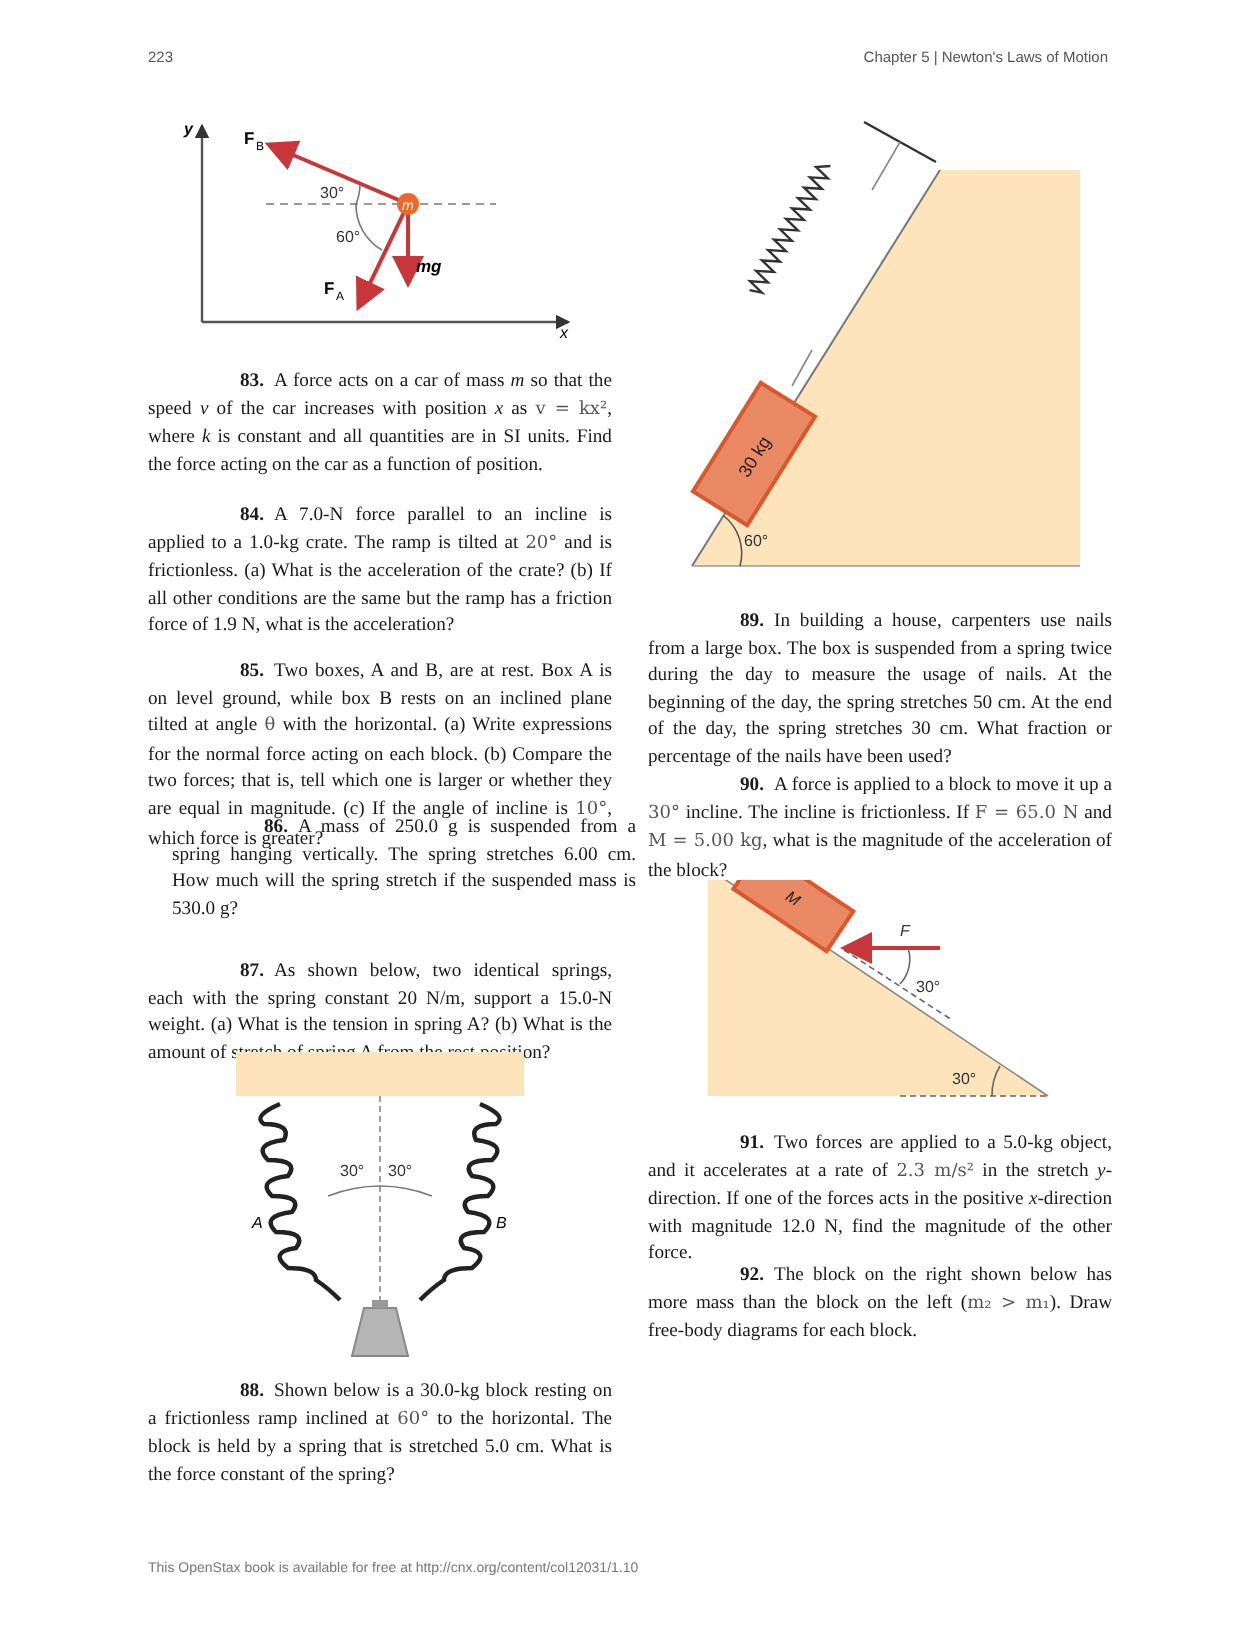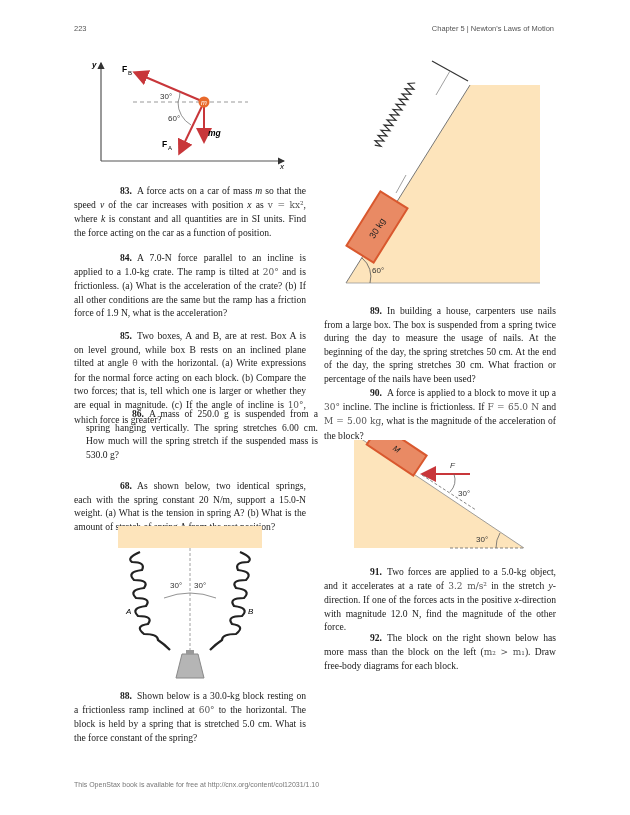--- a/index.html
+++ b/index.html
@@ -63,21 +63,21 @@
 
 <div class="prob col-l" style="top:329px;">
   <span class="num">85.</span><span>Two boxes, A and B, are at rest. Box A is on level ground, while box B rests on an inclined plane tilted at angle </span><span class="math">θ</span><span> with the horizontal. (a) Write expressions for the normal force acting on each block. (b) Compare the two forces; that is, tell which one is larger or whether they are equal in magnitude. (c) If the angle of incline is </span><span class="mathr">10°</span><span>, which force is greater?</span>
 </div>
 
 <div class="prob col-l" style="top:407px;margin-left:12px;">
   <span class="num">86.</span><span>A mass of 250.0 g is suspended from a spring hanging vertically. The spring stretches 6.00 cm. How much will the spring stretch if the suspended mass is 530.0 g?</span>
 </div>
 
 <div class="prob col-l" style="top:479px;">
-  <span class="num">68.</span><span>As shown below, two identical springs, each with the spring constant 20 N/m, support a 15.0-N weight. (a) What is the tension in spring A? (b) What is the amount of stretch of spring A from the rest position?</span>
+  <span class="num">87.</span><span>As shown below, two identical springs, each with the spring constant 20 N/m, support a 15.0-N weight. (a) What is the tension in spring A? (b) What is the amount of stretch of spring A from the rest position?</span>
 </div>
 
 <svg class="fig" style="left:112px;top:524px;" width="160" height="160" viewBox="0 0 160 160">
   <rect x="6" y="2" width="144" height="22" fill="#fde4bb"></rect>
   <line x1="78" y1="24" x2="78" y2="128" stroke="#888" stroke-dasharray="3,2" stroke-width="0.8"></line>
   <g fill="none" stroke="#222" stroke-width="2.2">
     <path d="M28,28 q-14,6 -8,10 q14,0 10,8 q-16,2 -8,10 q16,0 10,8 q-16,2 -8,10 q16,0 10,8 q-16,2 -8,10 q16,0 10,8 q-14,2 -4,10 q14,0 14,6 q6,4 12,10"></path>
   </g>
   <g fill="none" stroke="#222" stroke-width="2.2">
     <path d="M128,28 q14,6 8,10 q-14,0 -10,8 q16,2 8,10 q-16,0 -10,8 q16,2 8,10 q-16,0 -10,8 q16,2 8,10 q-16,0 -10,8 q14,2 4,10 q-14,0 -14,6 q-6,4 -12,10"></path>
@@ -135,20 +135,20 @@
   <line x1="72" y1="35" x2="126" y2="70" stroke="#666" stroke-dasharray="3,2" stroke-width="0.8"></line>
   <path d="M104,34 A18,18 0 0 1 100,52" fill="none" stroke="#666" stroke-width="0.8"></path>
   <text x="100" y="28" font-size="8" font-style="italic" fill="#333">F</text>
   <text x="108" y="56" font-size="8" fill="#333">30°</text>
   <line x1="100" y1="108" x2="174" y2="108" stroke="#666" stroke-dasharray="3,2" stroke-width="0.8"></line>
   <path d="M146,108 A28,28 0 0 1 150,93" fill="none" stroke="#666" stroke-width="0.8"></path>
   <text x="126" y="102" font-size="8" fill="#333">30°</text>
 </svg>
 
 <div class="prob col-r" style="top:565px;">
-  <span class="num">91.</span><span>Two forces are applied to a 5.0-kg object, and it accelerates at a rate of </span><span class="mathr">3.2 m/s²</span><span> in the stretch </span><i>y</i><span>-direction. If one of the forces acts in the positive </span><i>x</i><span>-direction with magnitude 12.0 N, find the magnitude of the other force.</span>
+  <span class="num">91.</span><span>Two forces are applied to a 5.0-kg object, and it accelerates at a rate of </span><span class="mathr">2.3 m/s²</span><span> in the stretch </span><i>y</i><span>-direction. If one of the forces acts in the positive </span><i>x</i><span>-direction with magnitude 12.0 N, find the magnitude of the other force.</span>
 </div>
 
 <div class="prob col-r" style="top:631px;">
   <span class="num">92.</span><span>The block on the right shown below has more mass than the block on the left (</span><span class="math">m₂ &gt; m₁</span><span>). Draw free-body diagrams for each block.</span>
 </div>
 
 <div class="footer">This OpenStax book is available for free at http://cnx.org/content/col12031/1.10</div>
 
 </body></html>

